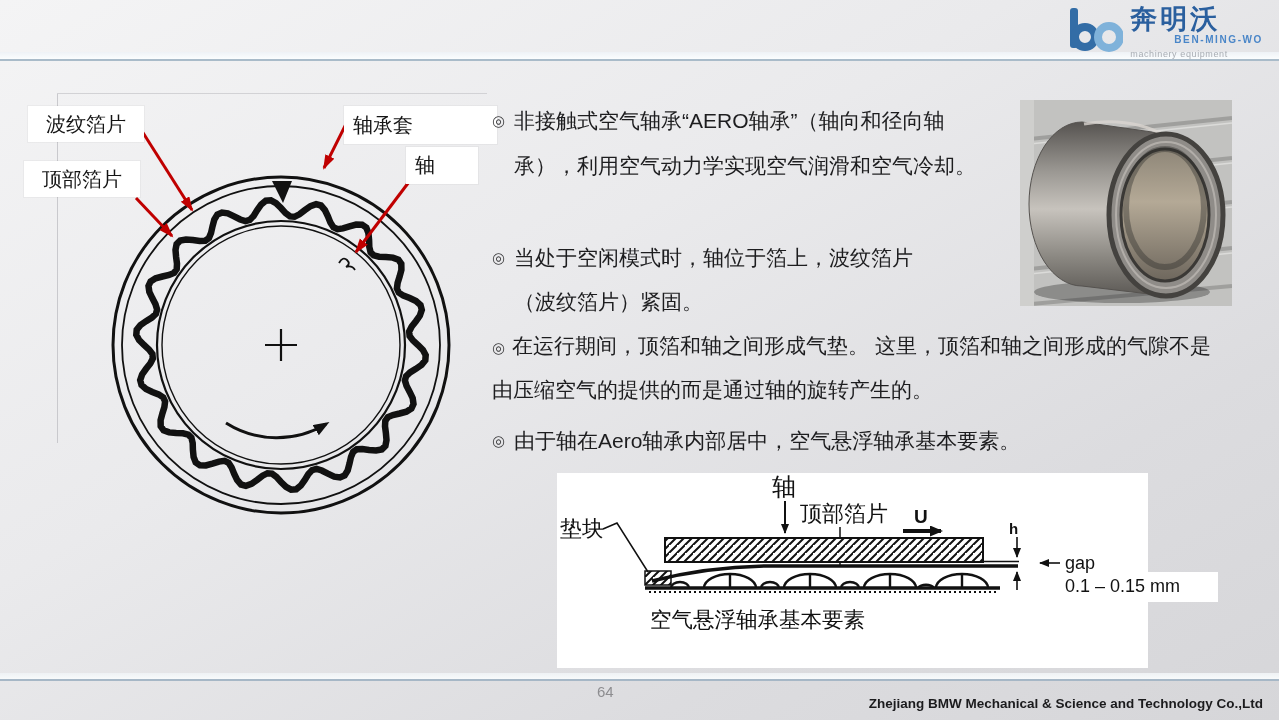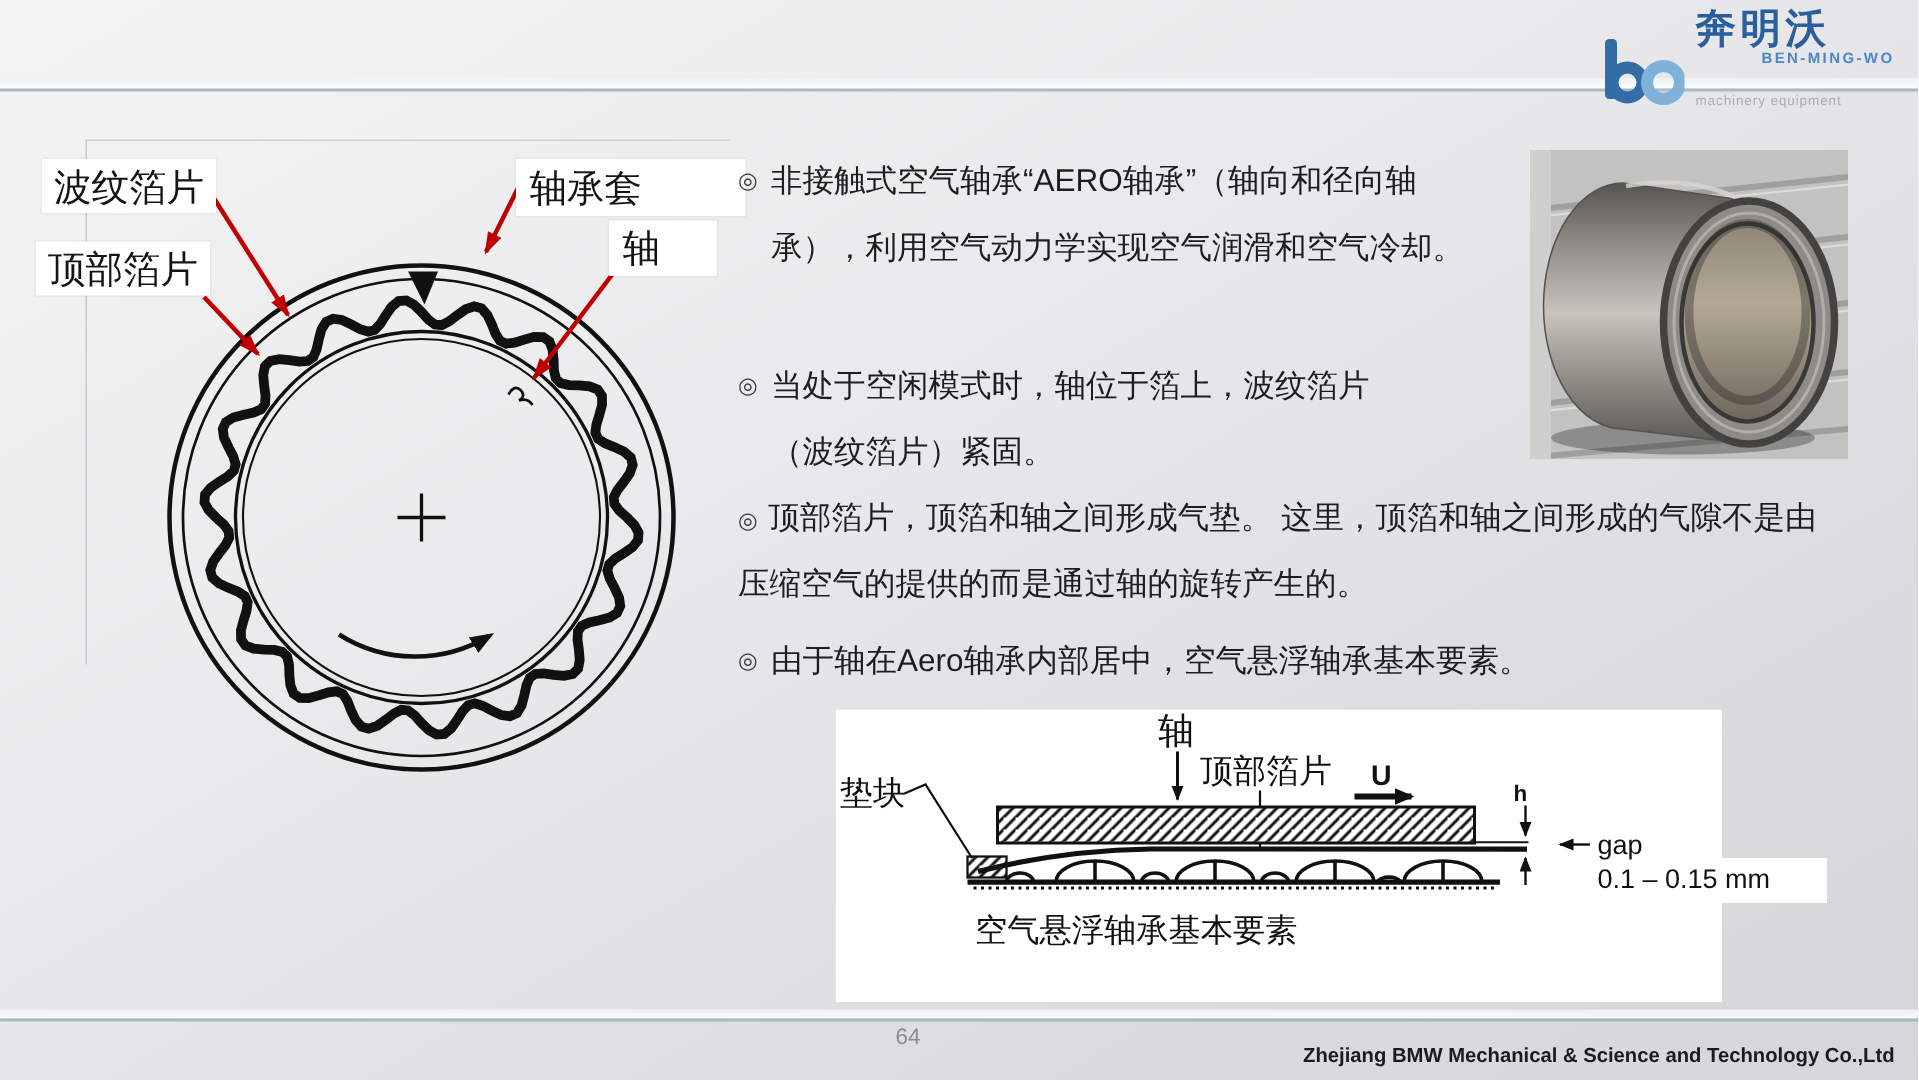--- a/index.html
+++ b/index.html
@@ -4,30 +4,30 @@
 <style>
   * { margin:0; padding:0; box-sizing:border-box; }
   body { font-family:"Liberation Sans","DejaVu Sans",sans-serif; }
   .slide{
     position:relative; width:1279px; height:720px; overflow:hidden;
     background:linear-gradient(150deg,#f4f4f5 0%,#eaeaec 40%,#dcdcdf 75%,#d6d6d9 100%);
   }
   
   .header-band{ position:absolute; left:0; top:52px; width:1279px; height:9px;
     background:linear-gradient(#eef2f6,#fbfdfe); border-bottom:2px solid #a9bbc9;}
-  .logo{ position:absolute; top:6px; right:16px; display:flex; align-items:flex-end; gap:7px;}
+  .logo{ position:absolute; top:6px; right:16px; display:flex; align-items:flex-start; gap:7px;}
   .logo-text{ display:flex; flex-direction:column; line-height:1; }
   .logo-cn{ font-size:27px; font-weight:bold; color:#2a5f9e; letter-spacing:3px;}
   .logo-en{ font-size:10px; font-weight:bold; color:#4a86c8; letter-spacing:1.6px; margin-top:2px;padding-left:44px;}
-  .logo-tag{ font-size:9px; color:#a9adb3; letter-spacing:0.6px; margin-top:18px;}
+  .logo-tag{ font-size:9px; color:#a9adb3; letter-spacing:0.6px; margin-top:5px;}
   
   .guide-v{ position:absolute; left:57px; top:93px; width:1px; height:350px; background:#c9c9cd;}
   .guide-h{ position:absolute; left:57px; top:93px; width:430px; height:1px; background:#d2d2d5;}
   
-  .dlabel{ position:absolute; background:#ffffff; color:#141414; font-size:25px;
+  .dlabel{ position:absolute; background:#ffffff; color:#141414; font-size:20px;
     display:flex; align-items:center; box-shadow:0 0 0 1px rgba(0,0,0,0.03);}
   .dlabel.center{ justify-content:center;}
   .dlabel.left{ padding-left:9px;}
   
   .bullet{ position:absolute; color:#1d1d1f; font-size:21px; }
   .bullet .mk{ font-size:15px; color:#3a3a3c; }
   .bullet.hang{ display:flex; }
   .bullet.hang .mk{ width:22px; flex:none; }
   .bullet.hang .tx{ flex:1; }
   .b1{ left:492px; top:98px;  width:512px; line-height:45px;}
@@ -104,21 +104,21 @@
 
   <div class="bullet hang b1">
     <span class="mk">◎</span>
     <div class="tx">非接触式空气轴承“AERO轴承”（轴向和径向轴承），利用空气动力学实现空气润滑和空气冷却。</div>
   </div>
   <div class="bullet hang b2">
     <span class="mk">◎</span>
     <div class="tx">当处于空闲模式时，轴位于箔上，波纹箔片（波纹箔片）紧固。</div>
   </div>
   <div class="bullet b3">
-    <span class="mk">◎</span><span>顶部箔片，顶箔和轴之间形成气垫。 这里，顶箔和轴之间形成的气隙不是由压缩空气的提供的而是通过轴的旋转产生的。</span>
+    <span class="mk">◎</span><span>在运行期间，顶箔和轴之间形成气垫。 这里，顶箔和轴之间形成的气隙不是由压缩空气的提供的而是通过轴的旋转产生的。</span>
   </div>
   <div class="bullet hang b4">
     <span class="mk">◎</span>
     <div class="tx">由于轴在Aero轴承内部居中，空气悬浮轴承基本要素。</div>
   </div>
 
   <svg width="212" height="206" viewBox="0 0 212 206" style="left:1020px;top:100px">
     <defs>
       <linearGradient id="bodyG" x1="0" y1="0" x2="0" y2="1">
         <stop offset="0" stop-color="#565350"></stop>

